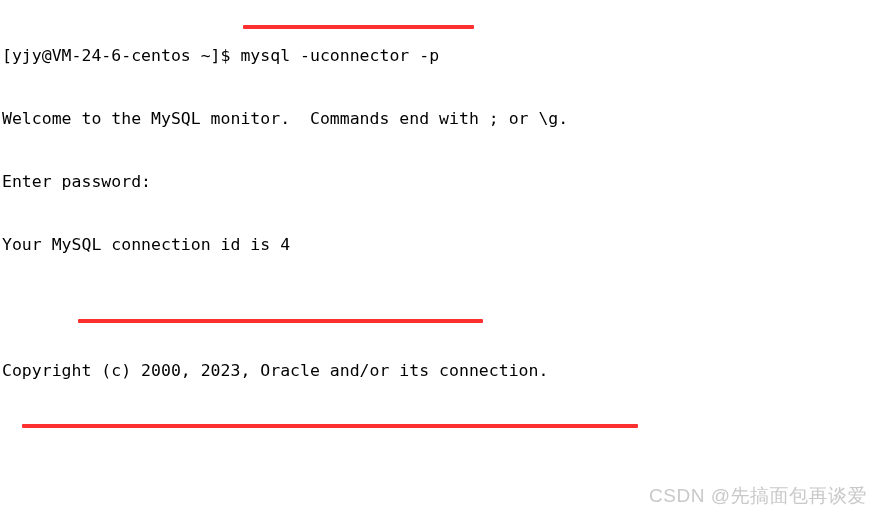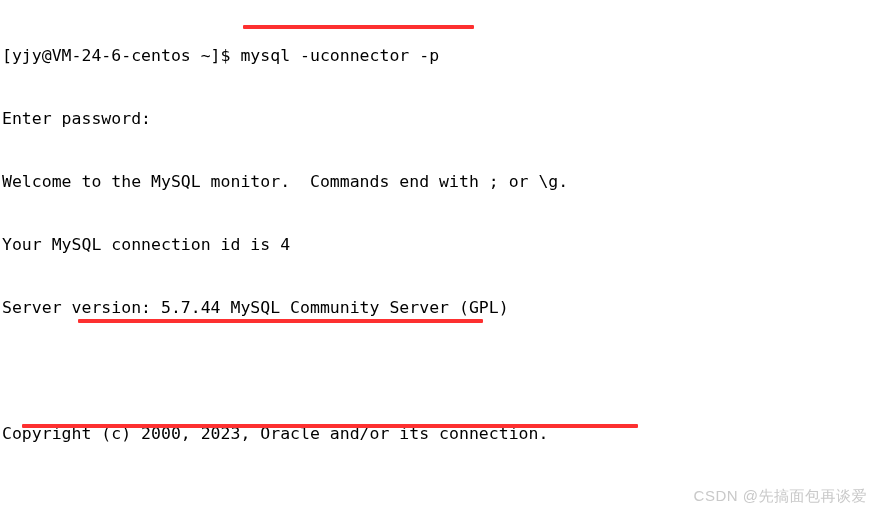--- a/index.html
+++ b/index.html
@@ -37,37 +37,36 @@
     background: #fd3030;
     height: 4px;
     border-radius: 1px;
   }
 
   #watermark {
     position: absolute;
     right: 12px;
     bottom: 10px;
     font-family: "Liberation Sans", "DejaVu Sans", sans-serif;
-    font-size: 15px;
+    font-size: 19px;
     color: #c9c9c9;
     white-space: pre;
     letter-spacing: 0.5px;
   }
 </style>
 </head>
 <body>
 
 <div id="terminal">
 
   <div class="screen">
     <span class="line">[yjy@VM-24-6-centos ~]$ mysql -uconnector -p</span>
+    <span class="line">Welcome to the MySQL monitor.  Commands end with ; or \g.</span>
     <span class="line">Enter password:</span>
-    <span class="line">Welcome to the MySQL monitor.  Commands end with ; or \g.</span>
     <span class="line">Your MySQL connection id is 4</span>
-    <span class="line">Server version: 5.7.44 MySQL Community Server (GPL)</span>
     <span class="blank"></span>
     <span class="line">Copyright (c) 2000, 2023, Oracle and/or its connection.</span>
     <span class="blank"></span>
     
     
     
     
     
     
     

